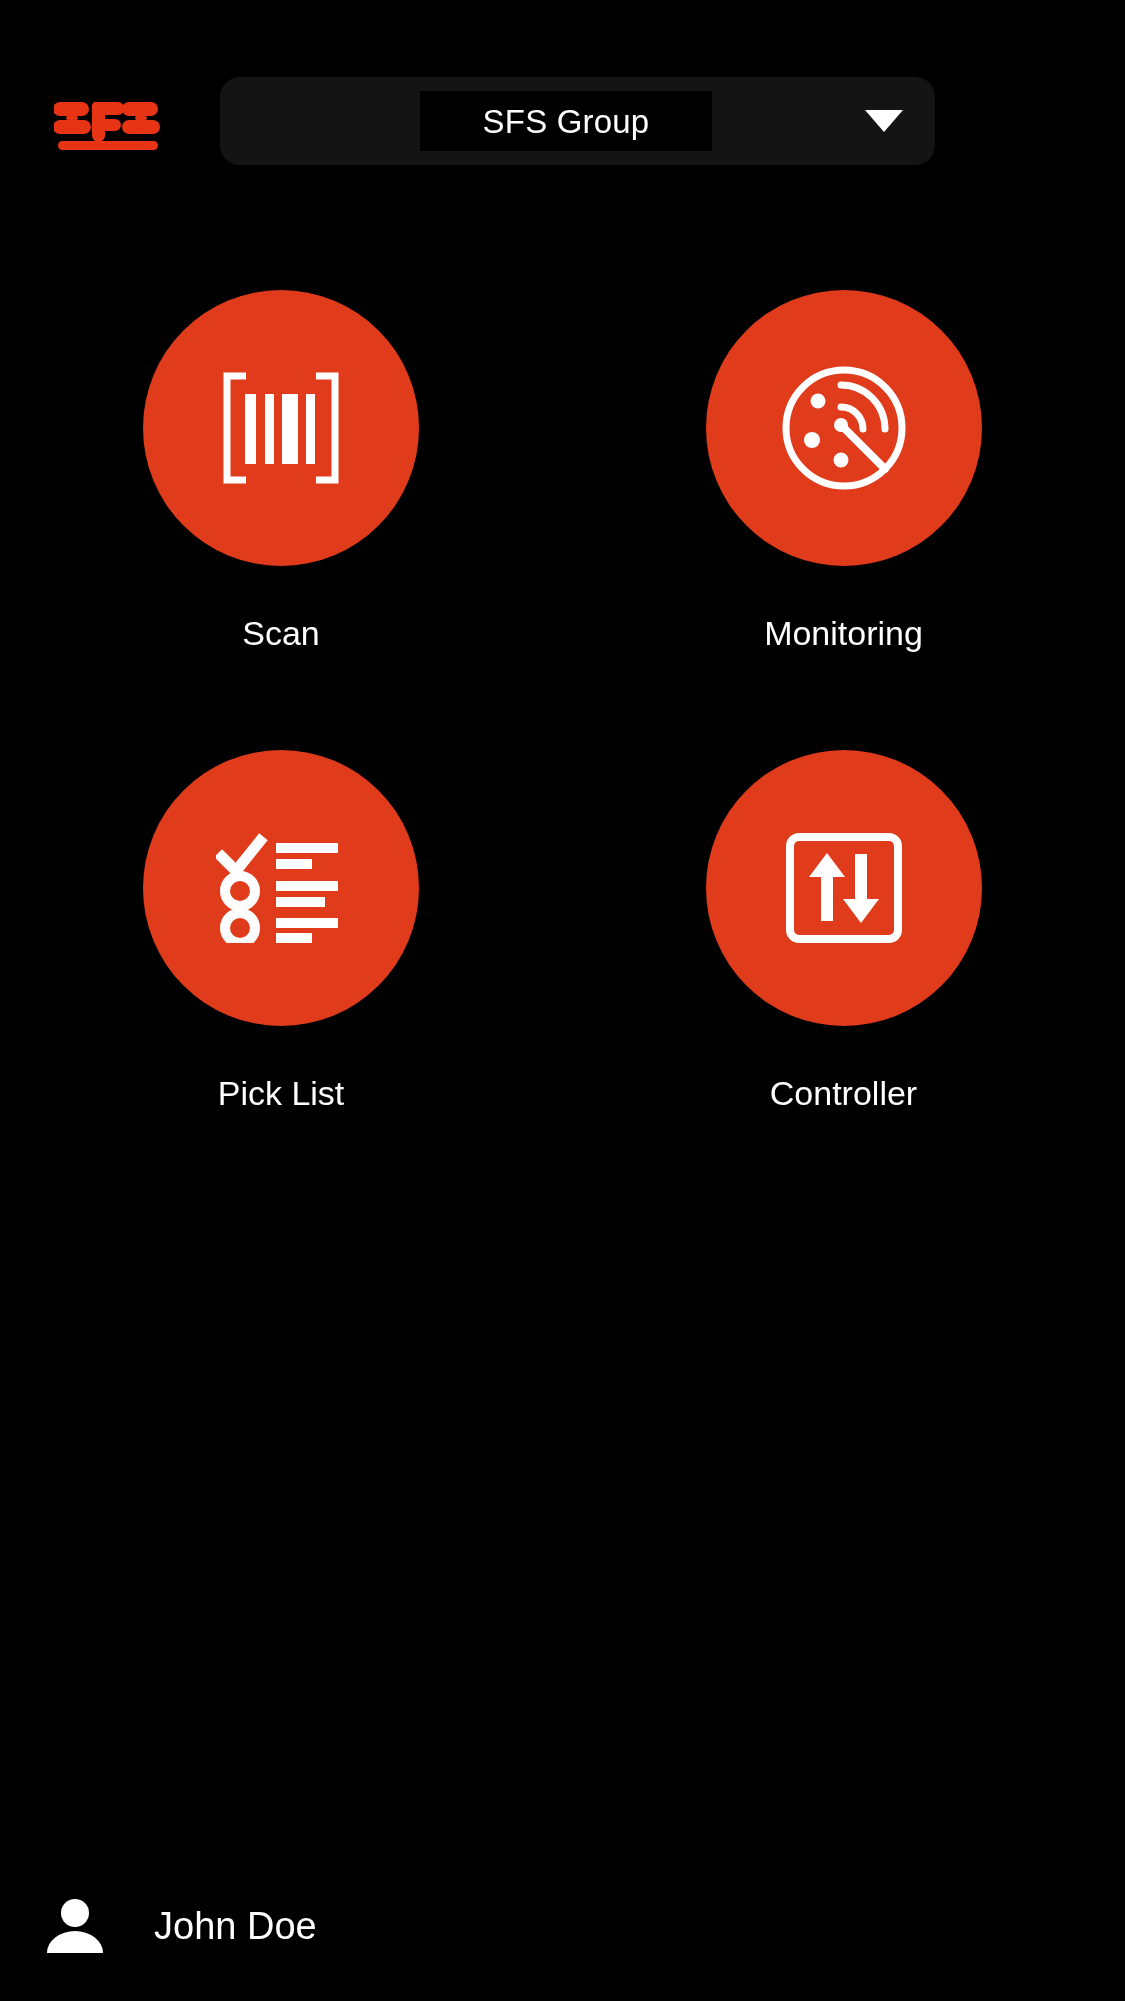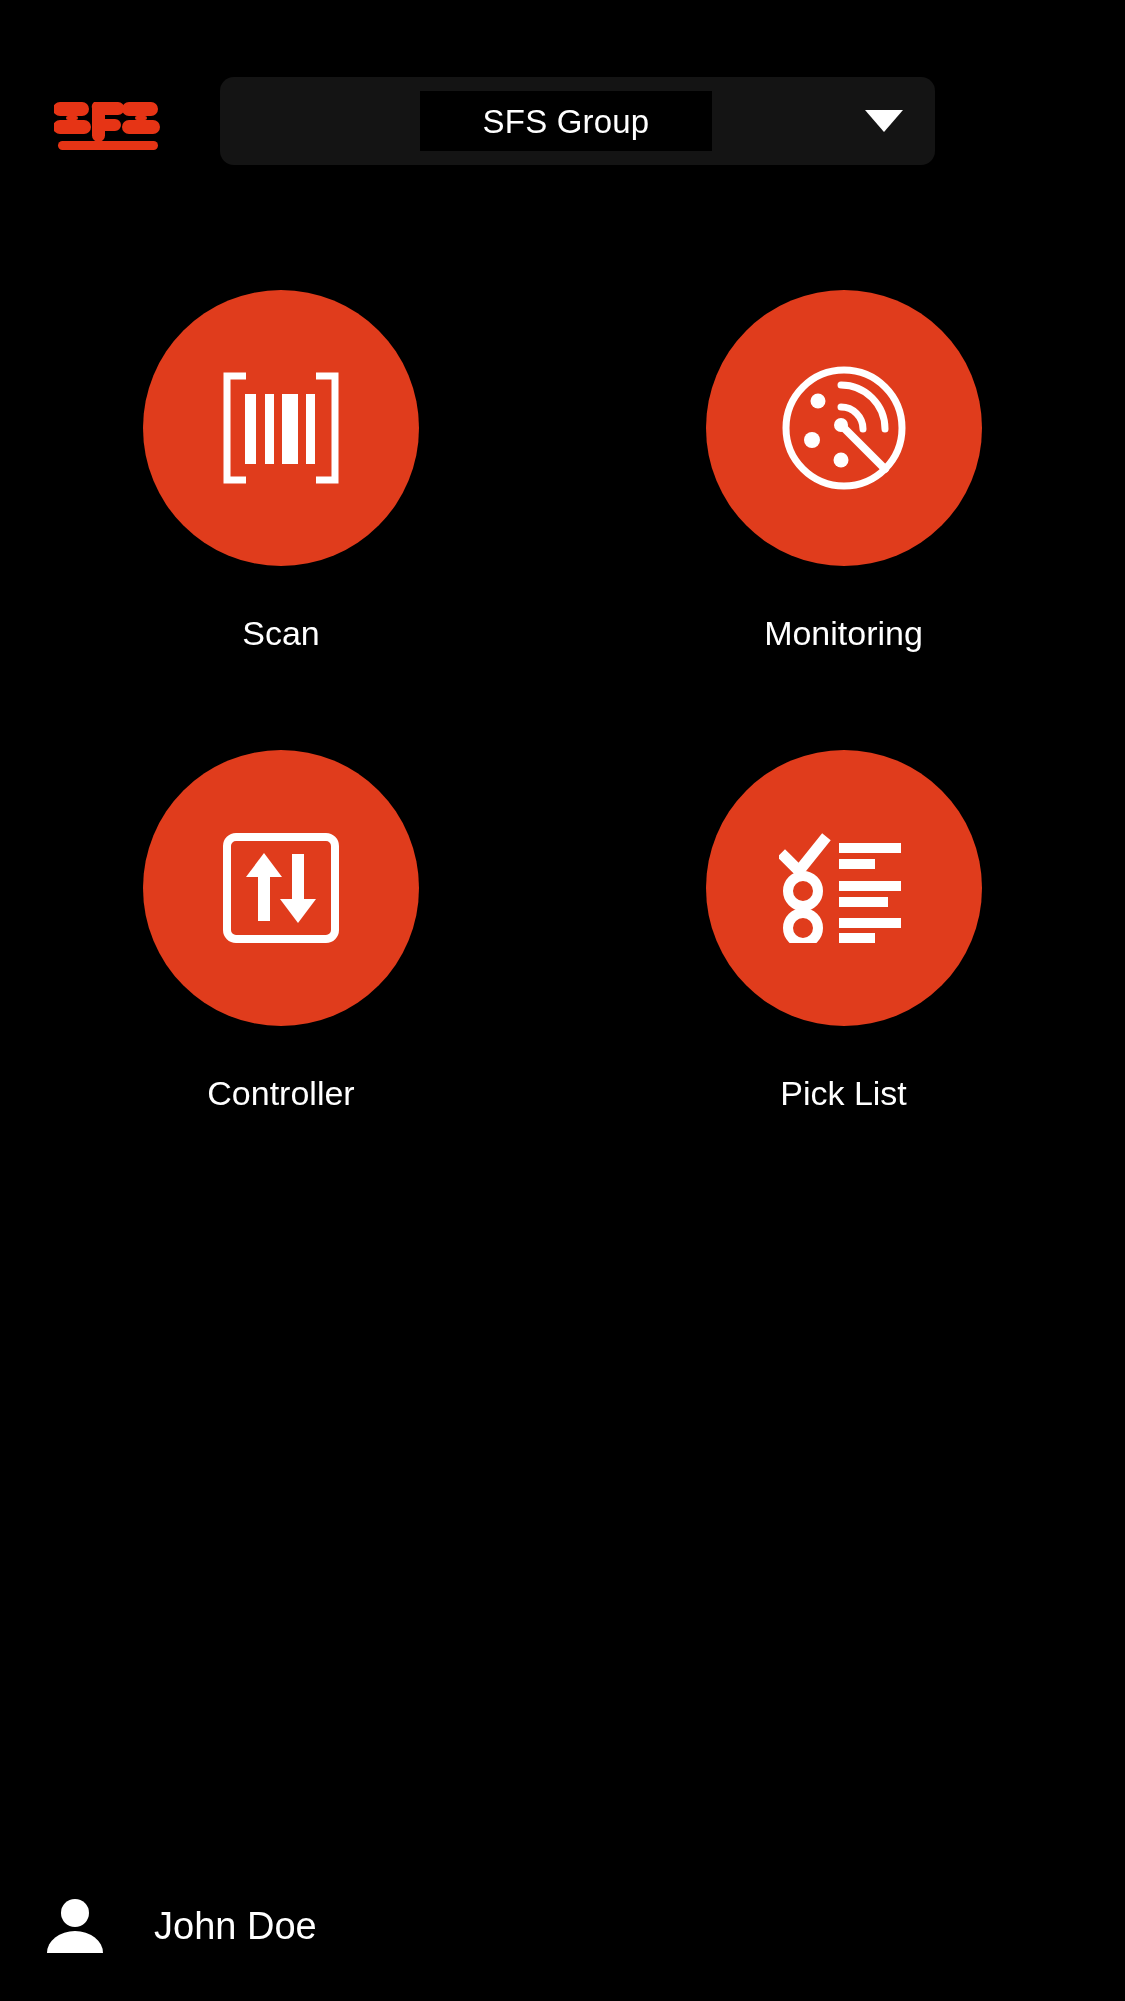--- a/index.html
+++ b/index.html
@@ -34,21 +34,21 @@
   }
   .brand-logo svg { display: block; }
 
   .group-select {
     position: absolute;
     left: 220px;
     top: 77px;
     width: 715px;
     height: 88px;
     background: #141414;
-    border-radius: 14px;
+    border-radius: 20px;
     box-sizing: border-box;
     padding-left: 20px;
   }
   .group-select-valuebox {
     position: absolute;
     left: 200px;
     top: 14px;
     width: 292px;
     height: 60px;
     background: #000000;
@@ -207,41 +207,20 @@
           <circle cx="62" cy="62" r="7" fill="#ffffff"></circle>
           <circle cx="39" cy="38" r="7.5" fill="#ffffff"></circle>
           <circle cx="33" cy="77" r="8" fill="#ffffff"></circle>
           <circle cx="62" cy="97" r="7.5" fill="#ffffff"></circle>
         </svg>
       </span>
     </div>
     <div class="tile-label">Monitoring</div>
   </div>
 
-  <div class="tile tile-controller">
-    <div class="tile-circle">
-      <span>
-        <svg width="118" height="112" viewBox="0 0 118 112" xmlns="http://www.w3.org/2000/svg" aria-hidden="true">
-          <rect x="5" y="5" width="108" height="102" rx="9" ry="9" fill="none" stroke="#ffffff" stroke-width="8"></rect>
-
-          <g fill="#ffffff">
-            <rect x="36" y="36" width="12" height="53"></rect>
-            <polygon points="42,21 60,45 24,45"></polygon>
-          </g>
-
-          <g fill="#ffffff">
-            <rect x="70" y="22" width="12" height="53"></rect>
-            <polygon points="76,91 94,67 58,67"></polygon>
-          </g>
-        </svg>
-      </span>
-    </div>
-    <div class="tile-label">Controller</div>
-  </div>
-
   <div class="tile tile-picklist">
     <div class="tile-circle">
       <span>
         <svg width="130" height="110" viewBox="0 0 130 110" xmlns="http://www.w3.org/2000/svg" aria-hidden="true">
 
           <polyline points="6,24 20,38 44,8" fill="none" stroke="#ffffff" stroke-width="11" stroke-linecap="square"></polyline>
 
           <circle cx="24" cy="58" r="15" fill="none" stroke="#ffffff" stroke-width="10"></circle>
           <circle cx="24" cy="95" r="15" fill="none" stroke="#ffffff" stroke-width="10"></circle>
 
@@ -250,20 +229,41 @@
             <rect x="60" y="26" width="36" height="10"></rect>
             <rect x="60" y="48" width="62" height="10"></rect>
             <rect x="60" y="64" width="49" height="10"></rect>
             <rect x="60" y="85" width="62" height="10"></rect>
             <rect x="60" y="100" width="36" height="10"></rect>
           </g>
         </svg>
       </span>
     </div>
     <div class="tile-label">Pick List</div>
+  </div>
+
+  <div class="tile tile-controller">
+    <div class="tile-circle">
+      <span>
+        <svg width="118" height="112" viewBox="0 0 118 112" xmlns="http://www.w3.org/2000/svg" aria-hidden="true">
+          <rect x="5" y="5" width="108" height="102" rx="9" ry="9" fill="none" stroke="#ffffff" stroke-width="8"></rect>
+
+          <g fill="#ffffff">
+            <rect x="36" y="36" width="12" height="53"></rect>
+            <polygon points="42,21 60,45 24,45"></polygon>
+          </g>
+
+          <g fill="#ffffff">
+            <rect x="70" y="22" width="12" height="53"></rect>
+            <polygon points="76,91 94,67 58,67"></polygon>
+          </g>
+        </svg>
+      </span>
+    </div>
+    <div class="tile-label">Controller</div>
   </div>
 
 </div>
 
 <div class="footer">
   <span class="avatar-icon">
     <svg width="62" height="62" viewBox="0 0 62 62" xmlns="http://www.w3.org/2000/svg" aria-hidden="true">
       <circle cx="31" cy="18" r="14" fill="#ffffff"></circle>
       <path d="M3 58 a28 22 0 0 1 56 0 z" fill="#ffffff"></path>
     </svg>

